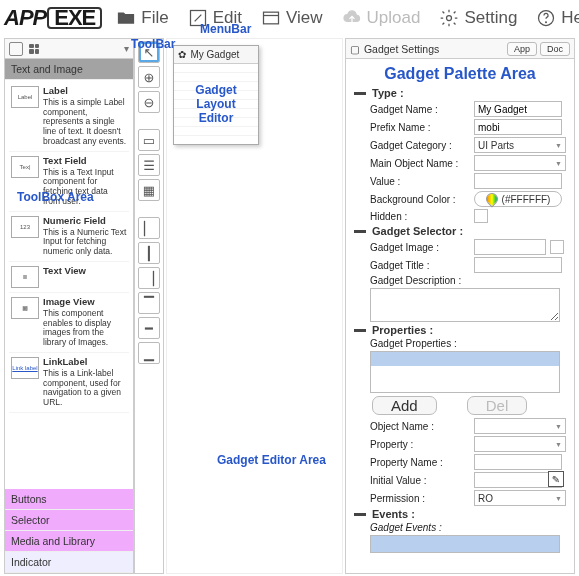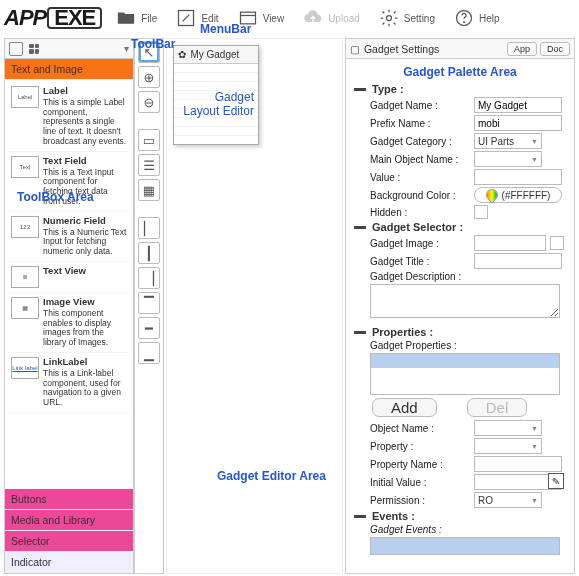--- a/index.html
+++ b/index.html
@@ -7,73 +7,73 @@
 
   
   .menubar { height: 36px; display: flex; align-items: center; padding: 0 4px; gap: 6px; border-bottom: 0; }
   .logo { font-size: 22px; font-weight: 900; letter-spacing: -1px; font-style: italic; color: #1a1a1a; display: flex; align-items: center; }
   .logo .boxed { background: #fff; border: 2px solid #333; border-radius: 4px; padding: 0 5px; margin: 0 1px; font-style: normal; font-weight: 900; display: inline-block; line-height: 18px; }
   .menu-item { display:flex; align-items:center; gap:4px; padding: 0 6px; color:#555; cursor:pointer; }
   .menu-item .mi-icon { width:22px; height:22px; display:flex; align-items:center; justify-content:center; color:#555; }
   .menu-item svg { width:20px; height:20px; stroke:#555; fill:none; stroke-width:1.5; }
   .menu-item.disabled { color:#bbb; }
   .menu-item.disabled svg { stroke:#bbb; fill:#ccc; }
-  .mi-label { font-size:10px; }
+  .mi-label { font-size:17px; }
 
   
   .content { display:flex; position:relative; height: 540px; }
 
   
   .left-panel { width: 130px; border:1px solid #ccc; background:#fff; margin:2px 0 2px 4px; display:flex; flex-direction:column; }
   .left-panel-header { height:20px; border-bottom:1px solid #ccc; display:flex; align-items:center; gap:4px; padding:0 4px; background:#f8f8f8; }
   .lph-icon { width:14px; height:14px; border:1px solid #888; border-radius:2px; }
   .lph-dots { width:14px; height:14px; display:grid; grid-template-columns:1fr 1fr; grid-template-rows:1fr 1fr; gap:1px; padding:2px; }
   .lph-dots span { background:#666; border-radius:1px; }
   .lph-spacer { flex:1; }
   .lph-chevron { font-size:10px; color:#777; }
-  .lp-cat { padding:4px 6px; border-bottom:1px solid #eee; background:#f97316; font-size:10.5px; cursor:pointer; }
+  .lp-cat { padding:4px 6px; border-bottom:1px solid #eee; background:#a3a3a3; font-size:10.5px; cursor:pointer; }
   .lp-body { flex:1; overflow:auto; padding:2px 4px; }
   .lp-item { display:flex; gap:4px; padding:4px 2px; border-bottom:1px solid #f3f3f3; }
   .lp-item-icon { width:28px; height:22px; border:1px solid #aaa; background:#fff; font-size:6px; display:flex; align-items:center; justify-content:center; color:#555; flex-shrink:0; }
   .lp-item-text { font-size:8.5px; line-height:1.15; color:#333; }
   .lp-item-text b { display:block; font-size:9.5px; margin-bottom:1px; }
-  .lp-bottom .lp-cat { background:#ec4899; }
+  .lp-bottom .lp-cat { background:#f0abfc; }
   .lp-bottom .lp-cat.selected { background:#eef; }
 
   
   .toolbar { width: 30px; margin:2px 0; display:flex; flex-direction:column; align-items:center; border:1px solid #ccc; background:#fff; padding:2px 0; gap:3px; }
   .tbtn { width:22px; height:22px; border:1px solid #bbb; border-radius:2px; background:#fff; display:flex; align-items:center; justify-content:center; cursor:pointer; }
   .tbtn svg, .tbtn span { font-size:13px; color:#555; }
   .tbtn.sel { box-shadow: inset 0 0 0 2px #5aa9e6; }
   .tool-sep { height:10px; }
 
   
   .editor { flex:1; position:relative; background:#fff; border:1px solid #eee; margin:2px 2px; }
   .gadget-canvas { position:absolute; left:6px; top:6px; width:86px; border:1px solid #aaa; background:#fff; box-shadow:2px 2px 4px rgba(0,0,0,0.2); }
   .gc-title { height:18px; border-bottom:1px solid #ccc; display:flex; align-items:center; gap:4px; padding:0 4px; font-size:10px; background:#f6f6f6; }
-  .gc-body { height:80px; display:flex; align-items:center; justify-content:center; color:#2857c9; font-weight:normal; font-size:12px; text-align:right; padding:4px; background: repeating-linear-gradient(0deg,#fff,#fff 8px,#f2f2f2 8px,#f2f2f2 9px), repeating-linear-gradient(90deg,transparent,transparent 8px,#f2f2f2 8px,#f2f2f2 9px); }
-  .editor-label { position:absolute; bottom:90px; left:50px; color:#2857c9; font-weight:bold; font-size:12px; }
+  .gc-body { height:80px; display:flex; align-items:center; justify-content:center; color:#2857c9; font-weight:bold; font-size:12px; text-align:center; padding:4px; background: repeating-linear-gradient(0deg,#fff,#fff 8px,#f2f2f2 8px,#f2f2f2 9px), repeating-linear-gradient(90deg,transparent,transparent 8px,#f2f2f2 8px,#f2f2f2 9px); }
+  .editor-label { position:absolute; bottom:106px; left:50px; color:#2857c9; font-weight:bold; font-size:12px; }
 
   
   .right-panel { width:230px; border:1px solid #ccc; margin:2px 4px 2px 0; background:#fff; display:flex; flex-direction:column; overflow:auto; }
   .rp-header { height:20px; border-bottom:1px solid #ccc; display:flex; align-items:center; padding:0 4px; gap:4px; font-size:10.5px; background:#f8f8f8; }
   .rp-header-buttons { margin-left:auto; display:flex; gap:3px; }
   .mini-btn { border:1px solid #bbb; border-radius:3px; background:#fafafa; padding:1px 6px; font-size:9px; cursor:pointer; }
   .rp-body { padding:4px 8px 4px 8px; font-size:10px; }
-  .rp-annot { color:#2857c9; font-weight:bold; font-size:12px; text-align:center; margin:2px 0 4px; }
+  .rp-annot { color:#2857c9; font-weight:bold; font-size:16px; text-align:center; margin:2px 0 4px; }
   .section-row { display:flex; align-items:center; gap:6px; margin:2px 0; }
   .section-dash { width:12px; height:3px; background:#444; }
   .section-title { font-size:11px; font-weight:bold; }
   .form-row { display:flex; align-items:center; gap:4px; margin:2px 0 2px 16px; }
   .form-row label { width: 100px; font-size:10px; color:#222; white-space:nowrap; }
   .form-row input[type=text], .form-row .sel, .form-row .colorpick, .bigtext, .proptbl {
     border:1px solid #bbb; background:#fff; height:16px; font-size:10px; padding:0 3px;
   }
   .form-row .txt-sm { width: 88px; }
-  .form-row .sel { width: 68px; display:flex; align-items:center; justify-content:space-between; }
+  .form-row .sel { width: 92px; display:flex; align-items:center; justify-content:space-between; }
   .form-row .sel .arrow { color:#888; font-size:7px; }
   .form-row .chk { width:14px; height:14px; border:1px solid #bbb; }
   .colorpick { width:88px; display:flex; align-items:center; gap:4px; justify-content:center; border-radius: 10px; }
   .drop { width:12px; height:12px; border-radius:50% 50% 50% 0; background: linear-gradient(135deg,#f33,#fa0,#ff0,#3c3,#39f); transform:rotate(-45deg); border:1px solid #999; flex-shrink:0; }
   .bigtext { width: 190px; height:34px; margin-left:16px; }
   .proptbl { width:190px; height:42px; margin-left:16px; position:relative; }
   .proptbl .selrow { position:absolute; left:0; top:0; right:0; height:14px; background:#b8cfee; }
   .pt-buttons { display:flex; gap:30px; margin:3px 0 3px 18px; }
   .pt-btn { border:1px solid #bbb; border-radius:7px; padding:0 18px; font-size:15px; background:#f6f6f6; cursor:pointer; }
   .pt-btn.del { color:#bbb; }
@@ -188,22 +188,22 @@
           <div class="lp-item-icon">▩</div>
           <div class="lp-item-text"><b>Image View</b><span>This component enables to display images from the library of Images.</span></div>
         </div>
       <div class="lp-item">
           <div class="lp-item-icon" style="color:#2857c9;text-decoration:underline;">Link label</div>
           <div class="lp-item-text"><b>LinkLabel</b><span>This is a Link-label component, used for navigation to a given URL.</span></div>
         </div>
     </div>
     <div class="lp-bottom">
       <div class="lp-cat">Buttons</div>
+      <div class="lp-cat">Selector</div>
       <div class="lp-cat">Media and Library</div>
-      <div class="lp-cat">Selector</div>
       <div class="lp-cat selected">Indicator</div>
     </div>
   </div>
 
   <div class="toolbar">
     <div class="tbtn sel">
         <span>↖</span>
       </div>
     <div class="tbtn">
         <span>⊕</span>
@@ -318,21 +318,21 @@
         </div>
       <div class="form-row">
           <label>Gadget Title :</label>
           <input class="txt-sm" type="text" style="">
         </div>
       <div class="form-row" style="margin-left:16px;">
           <label style="width:auto;">Gadget Description :</label>
         </div>
       <textarea class="bigtext" style=""></textarea>
 
-      <div class="section-row" style="margin-top:6px;">
+      <div class="section-row" style="margin-top:0;">
           <div class="section-dash"></div>
           <div class="section-title">Properties :</div>
         </div>
       <div class="form-row" style="margin-left:16px;">
           <label style="width:auto;">Gadget Properties :</label>
         </div>
       <div class="proptbl">
           <div class="selrow"></div>
         </div>
       <div class="pt-buttons">

